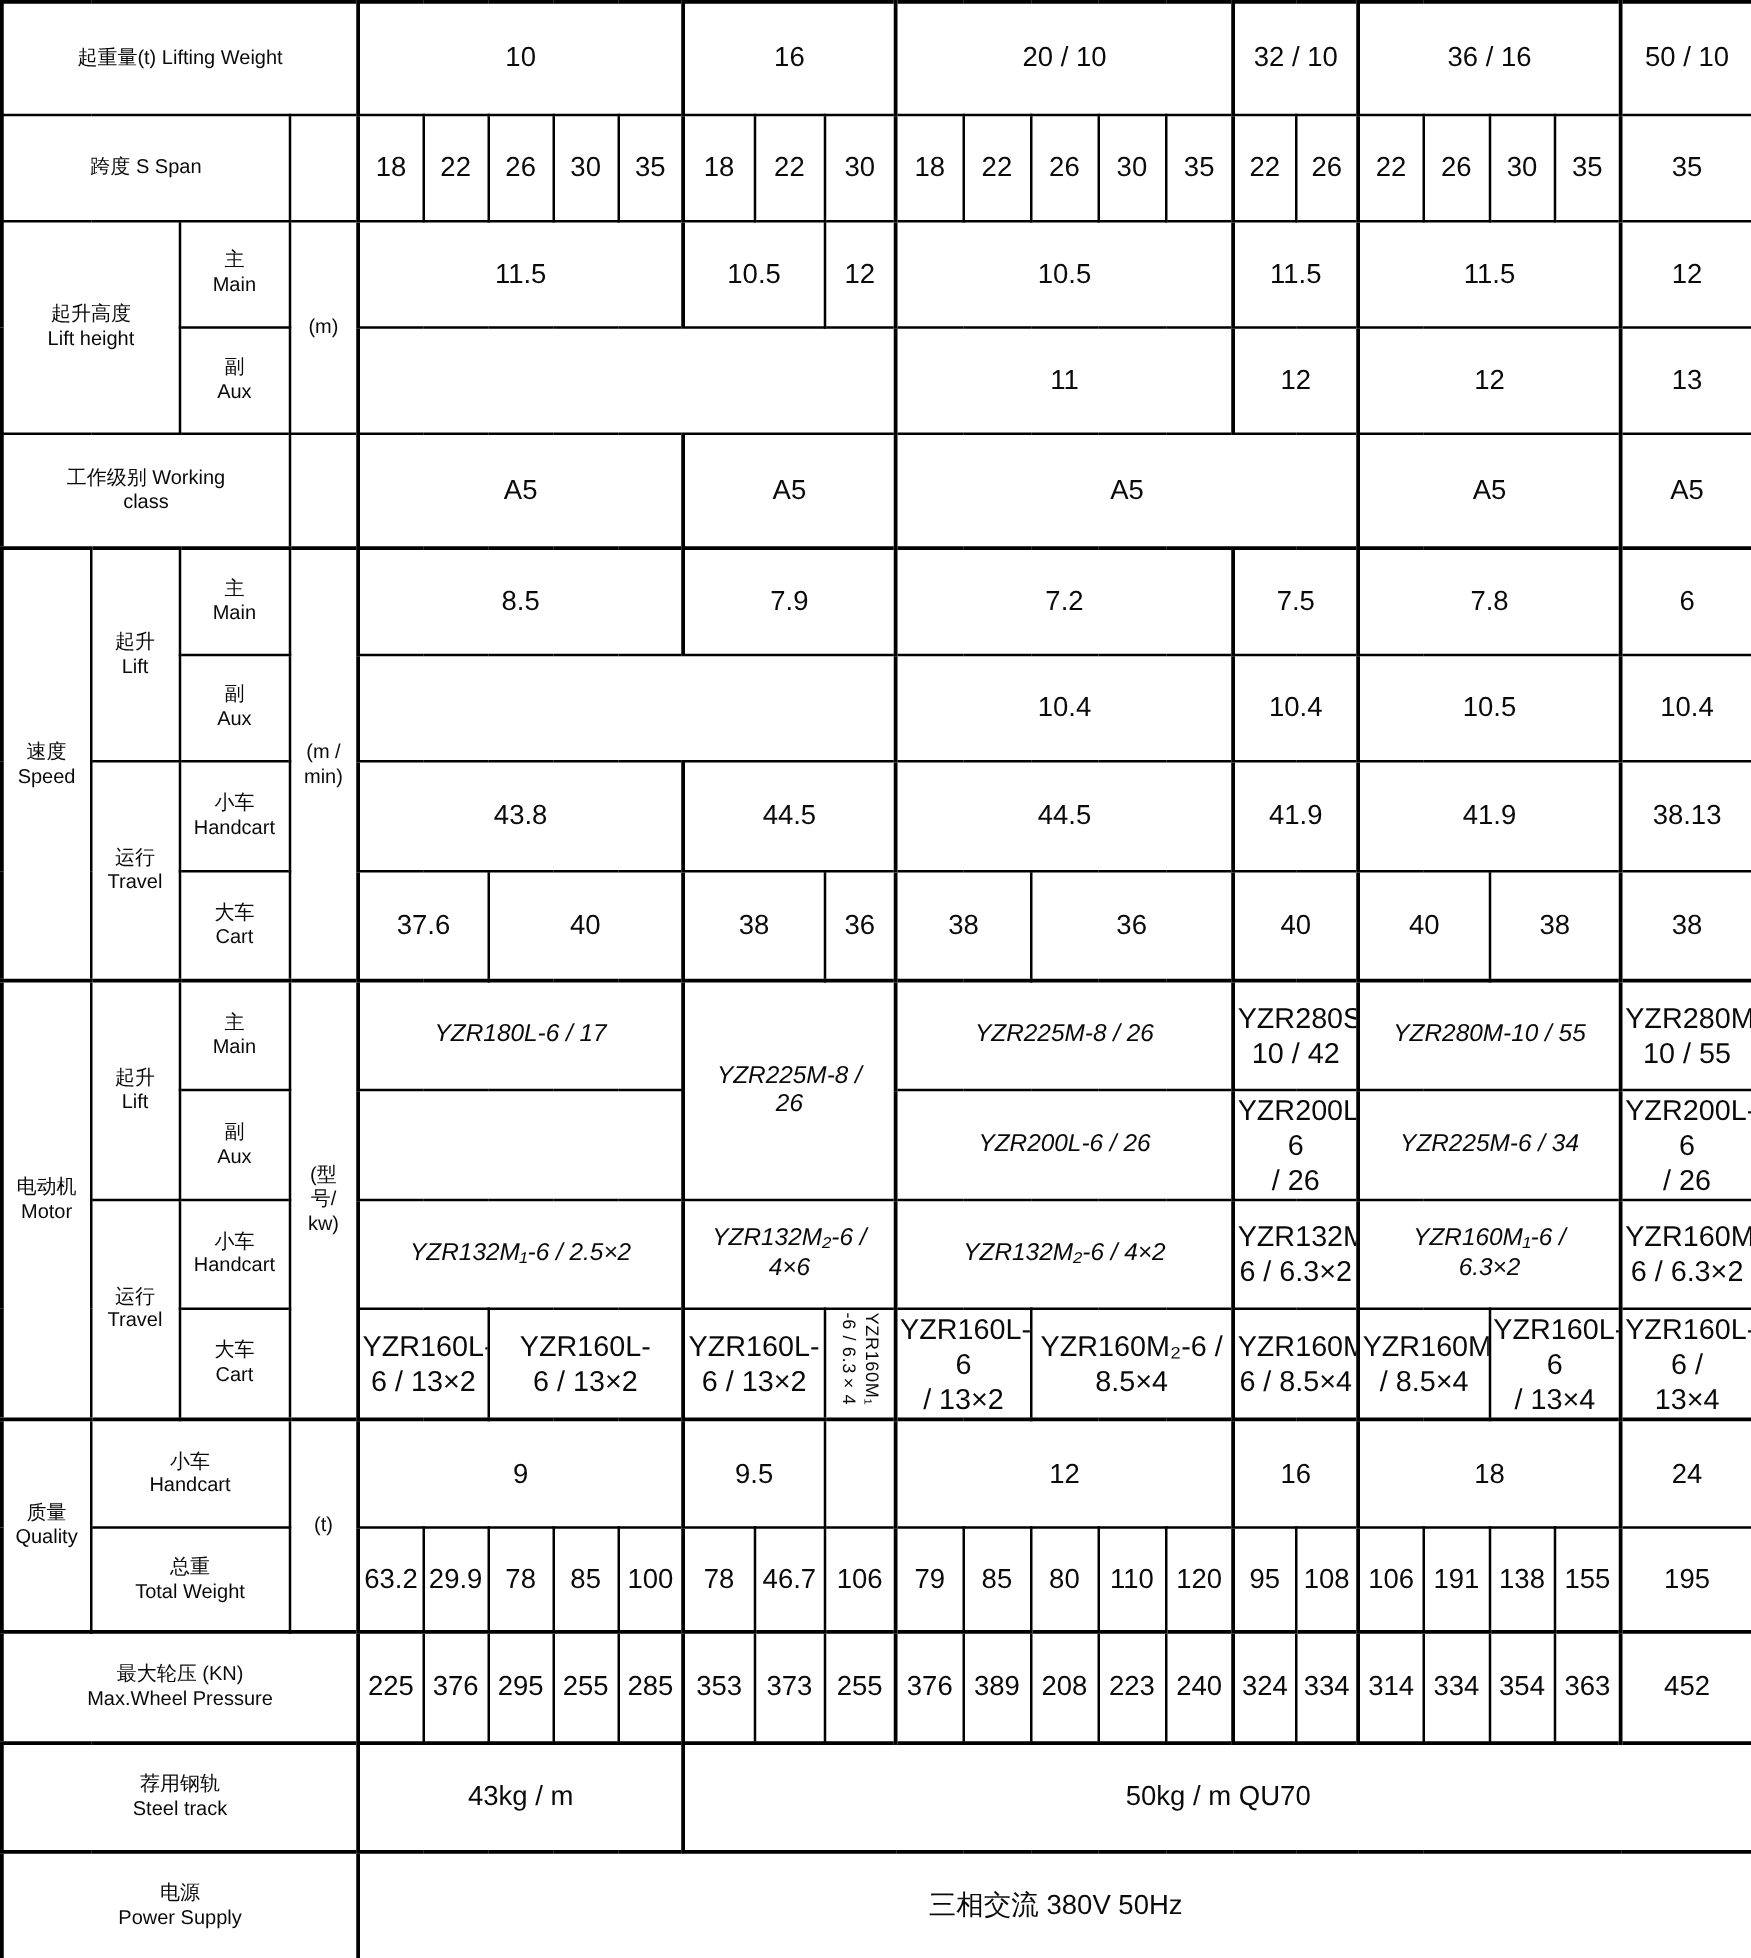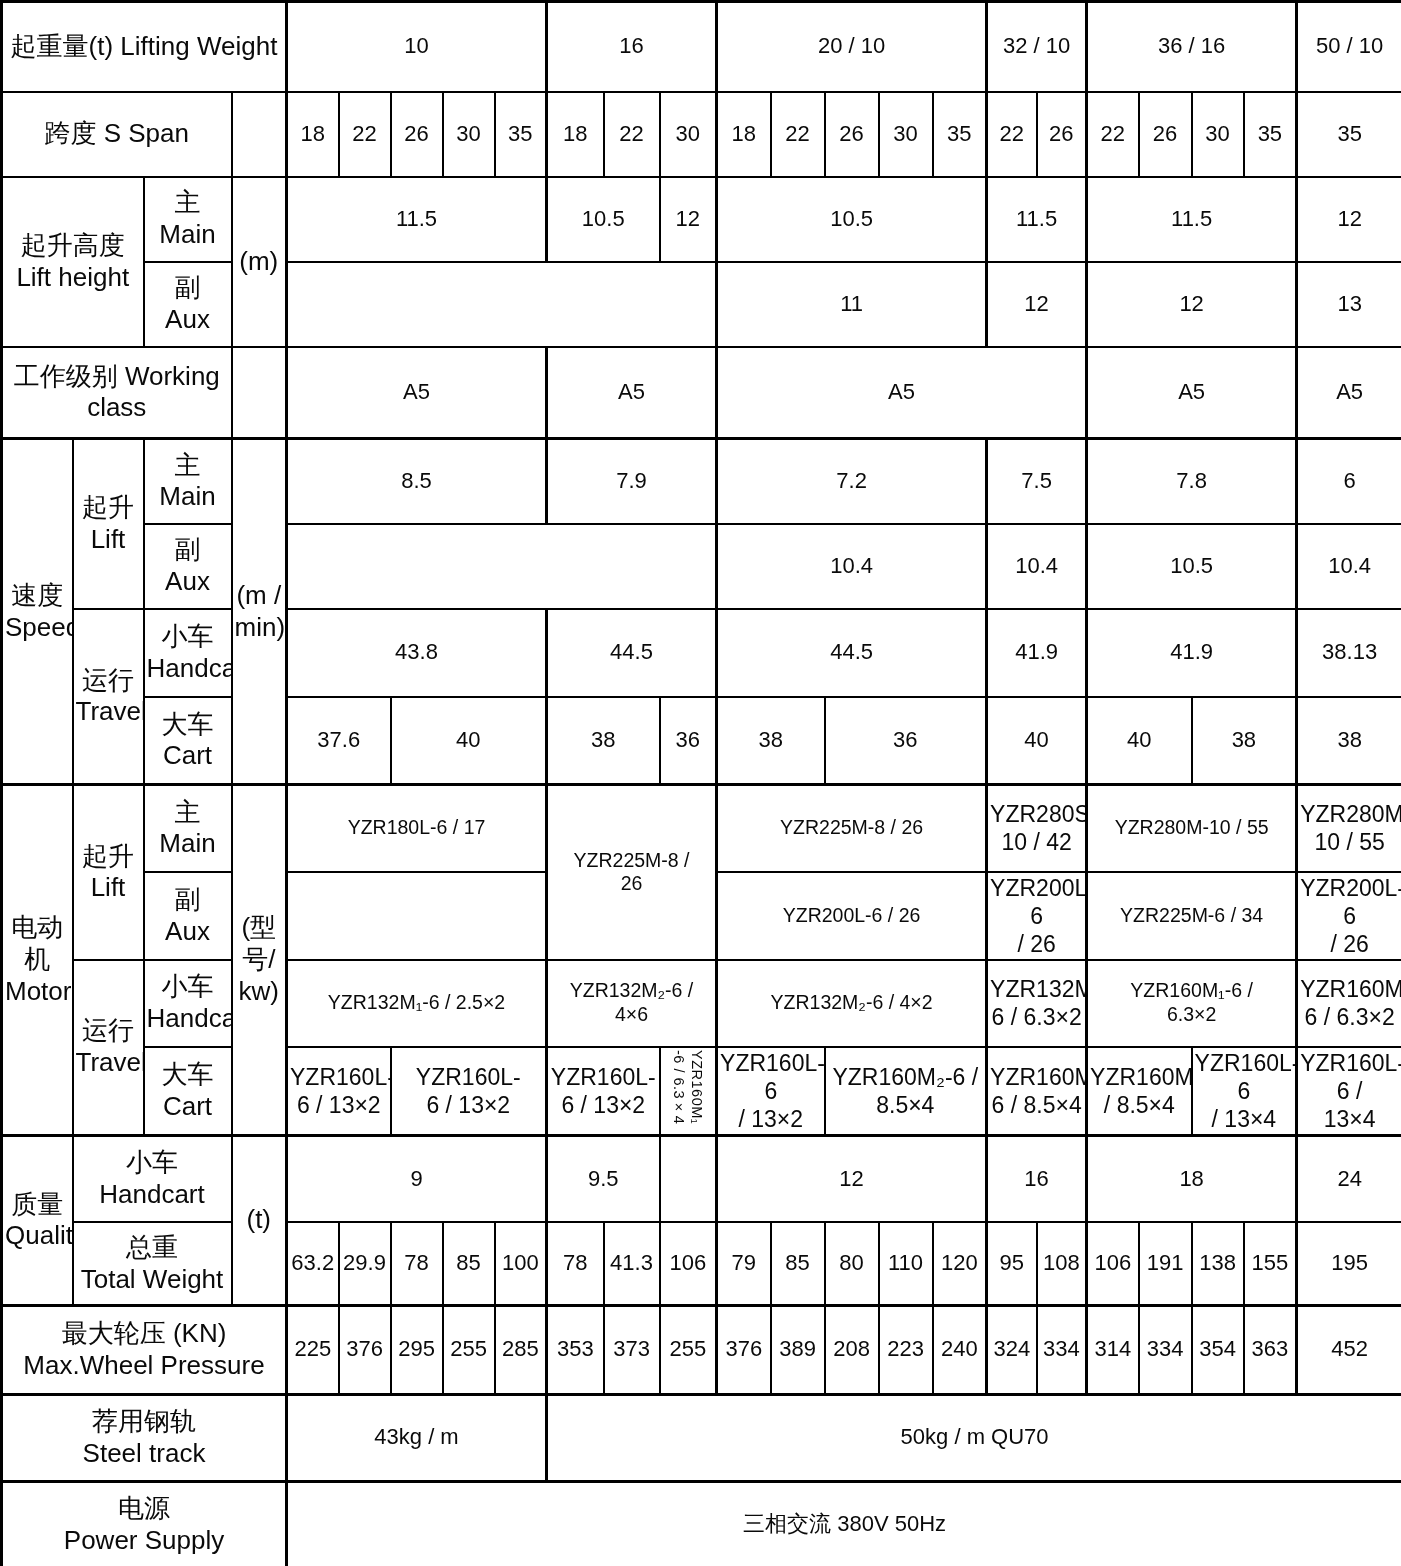--- a/index.html
+++ b/index.html
@@ -1,21 +1,21 @@
 <!DOCTYPE html>
 <html><head>
 <meta charset="utf-8">
 <style>
   html,body{margin:0;padding:0;background:#fff;}
   body{width:1401px;font-family:"Liberation Sans","DejaVu Sans",sans-serif;color:#0a0a0a;}
   table{border-collapse:collapse;table-layout:fixed;width:1401px;border:3px solid #000;}
   td{border:2px solid #000;text-align:center;vertical-align:middle;padding:1px 2px;
      font-size:22px;line-height:1.22;white-space:pre-line;overflow:hidden;}
-  td.lb{font-size:26px;}
-  td.m{font-size:19.5px;}
+  td.lb{font-size:16px;}
+  td.m{font-size:19.5px;font-style:italic;}
   td.s{font-size:23px;}
   td.bl{border-left-width:3px;}
   tr.tt > td{border-top-width:3px;}
   tr:nth-child(1){height:90px;}
   tr:nth-child(2),tr:nth-child(3),tr:nth-child(4),tr:nth-child(6),tr:nth-child(7){height:85px;}
   tr:nth-child(5){height:92px;}
   tr:nth-child(8),tr:nth-child(9){height:88px;}
   tr:nth-child(10),tr:nth-child(11),tr:nth-child(12),tr:nth-child(13),tr:nth-child(14),
   tr:nth-child(17),tr:nth-child(18){height:87px;}
   tr:nth-child(15){height:83px;}
@@ -273,21 +273,21 @@
 
 <tr>
   <td colspan="2" class="lb">总重
 Total Weight</td>
   <td class="bl">63.2</td>
   <td>29.9</td>
   <td>78</td>
   <td>85</td>
   <td>100</td>
   <td class="bl">78</td>
-  <td>41.3</td>
+  <td>46.7</td>
   <td>106</td>
   <td class="bl">79</td>
   <td>85</td>
   <td>80</td>
   <td>110</td>
   <td>120</td>
   <td class="bl">95</td>
   <td>108</td>
   <td class="bl">106</td>
   <td>191</td>

